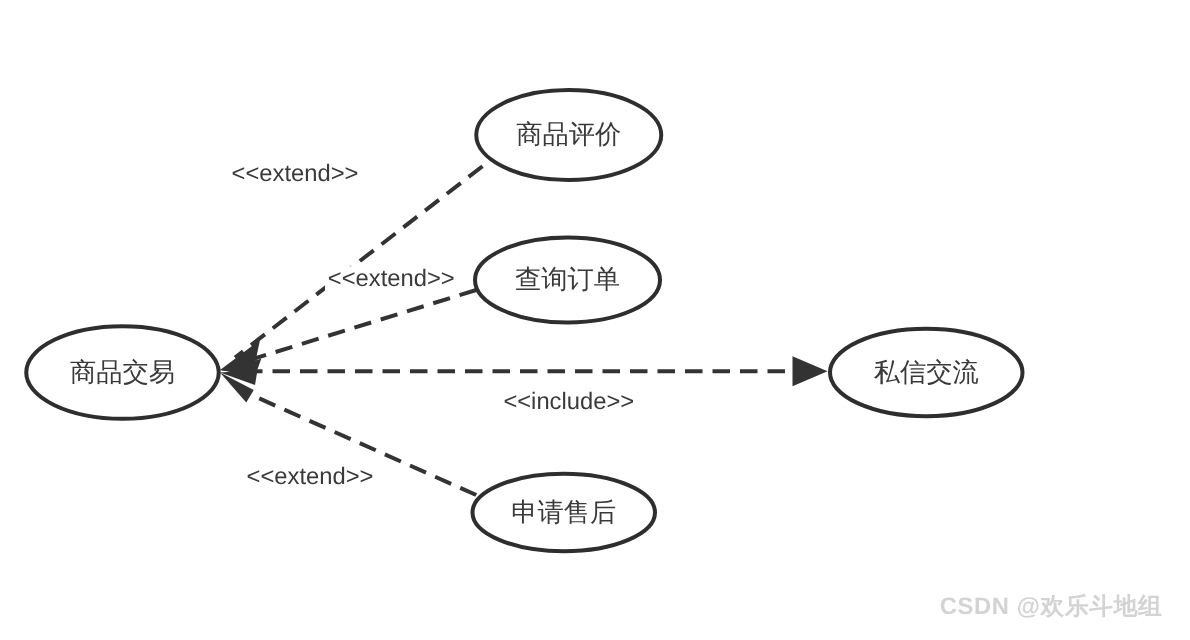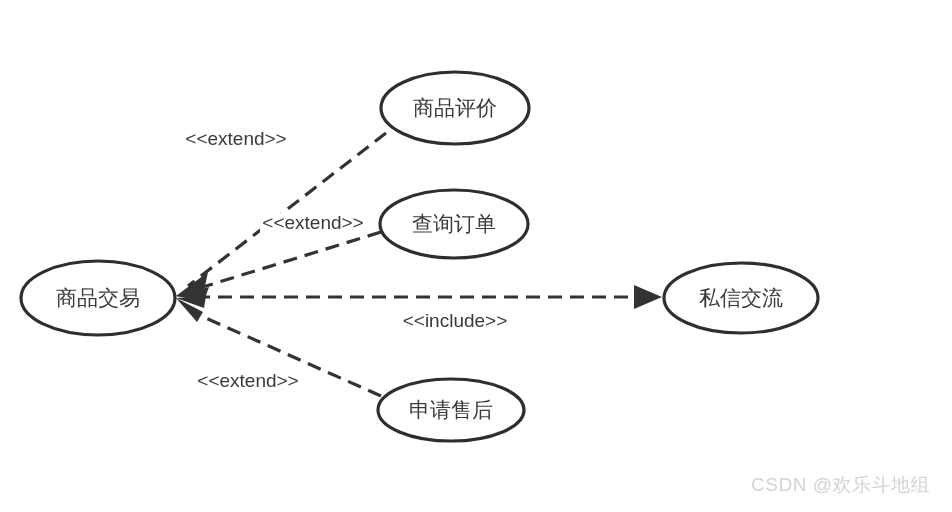--- a/index.html
+++ b/index.html
@@ -60,20 +60,21 @@
   .watermark-text {
     position: absolute;
     right: 22px;
     bottom: 14px;
     font-family: "Liberation Sans", sans-serif;
     font-size: 19px;
     color: #d3d3d3;
     letter-spacing: 0.5px;
     white-space: nowrap;
     user-select: none;
+    font-weight: bold;
   }
 </style>
 </head>
 <body>
 
 <div id="diagram-canvas">
 
   <svg class="diagram-svg" viewBox="0 0 952 512">
 
     <g>

